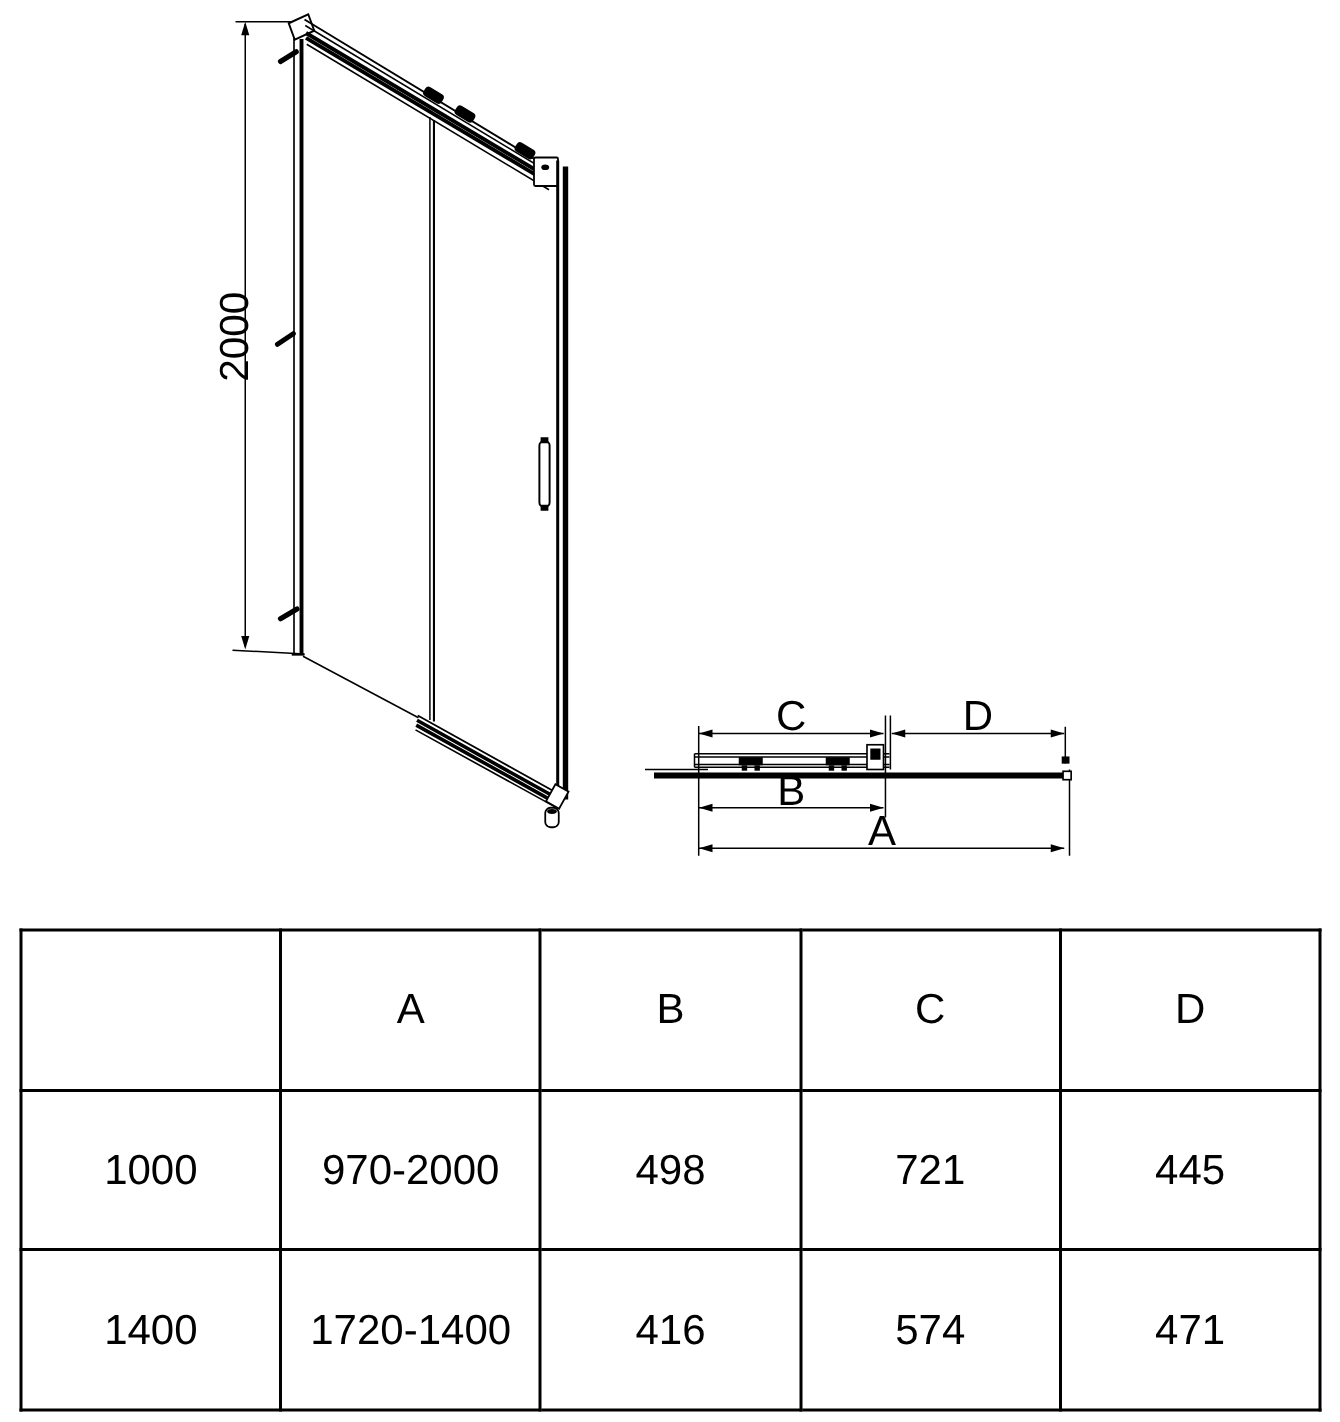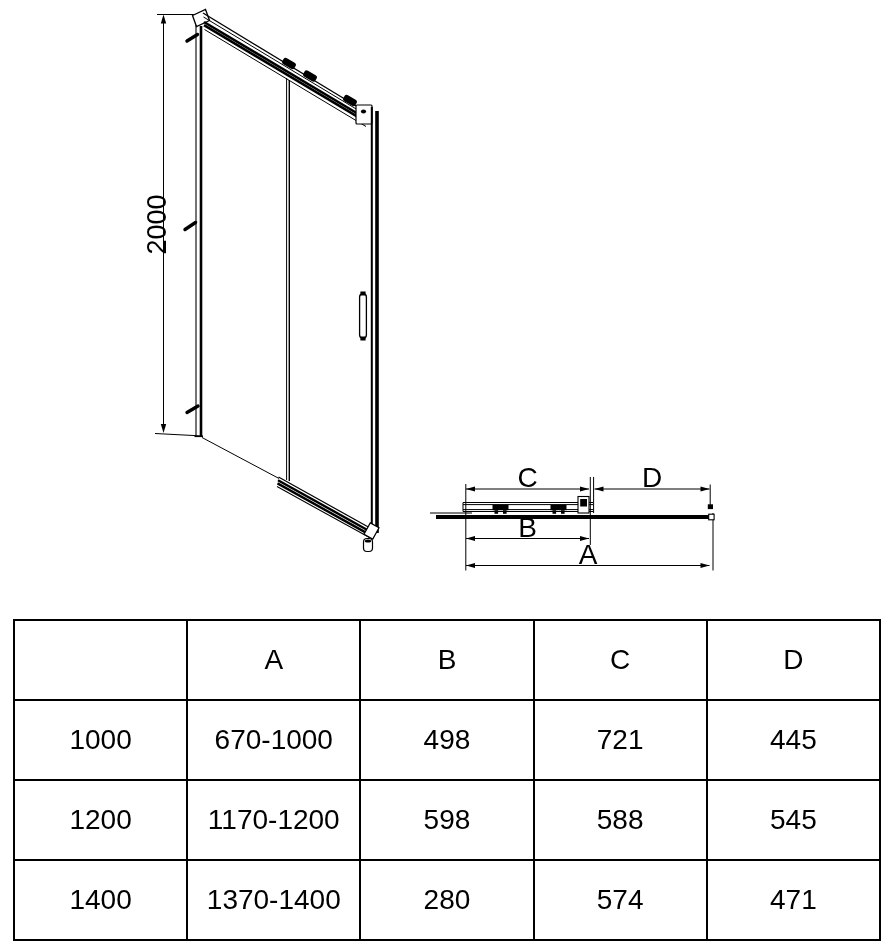--- a/index.html
+++ b/index.html
@@ -159,34 +159,27 @@
     <tbody>
       <tr>
         <th></th>
         <th>A</th>
         <th>B</th>
         <th>C</th>
         <th>D</th>
       </tr>
       <tr>
         <td>1000</td>
-        <td>670-1000</td>
+        <td>970-2000</td>
         <td>498</td>
         <td>721</td>
         <td>445</td>
       </tr>
       <tr>
-        <td>1200</td>
-        <td>1170-1200</td>
-        <td>598</td>
-        <td>588</td>
-        <td>545</td>
-      </tr>
-      <tr>
         <td>1400</td>
-        <td>1370-1400</td>
-        <td>280</td>
+        <td>1720-1400</td>
+        <td>416</td>
         <td>574</td>
         <td>471</td>
       </tr>
     </tbody>
   </table>
 </div>
 
 </body></html>

